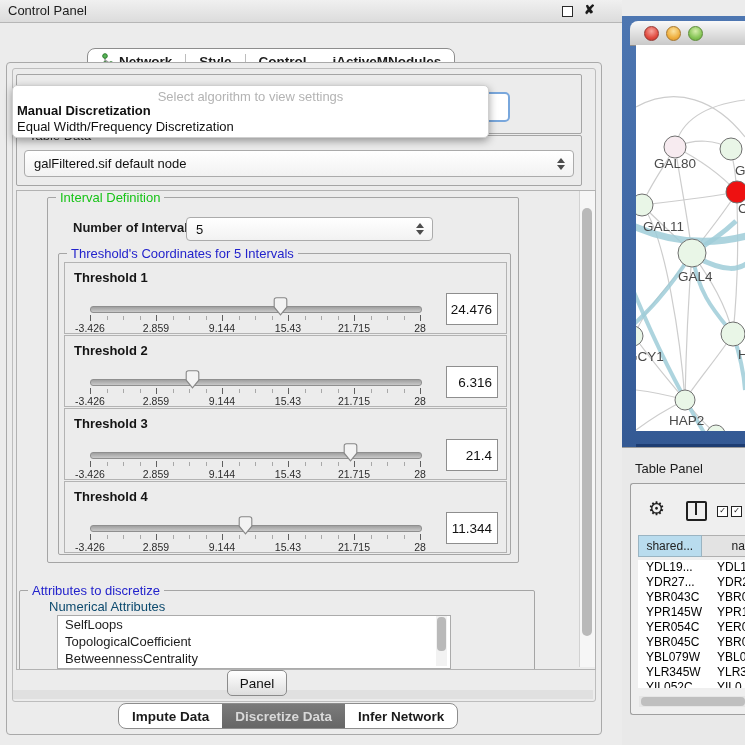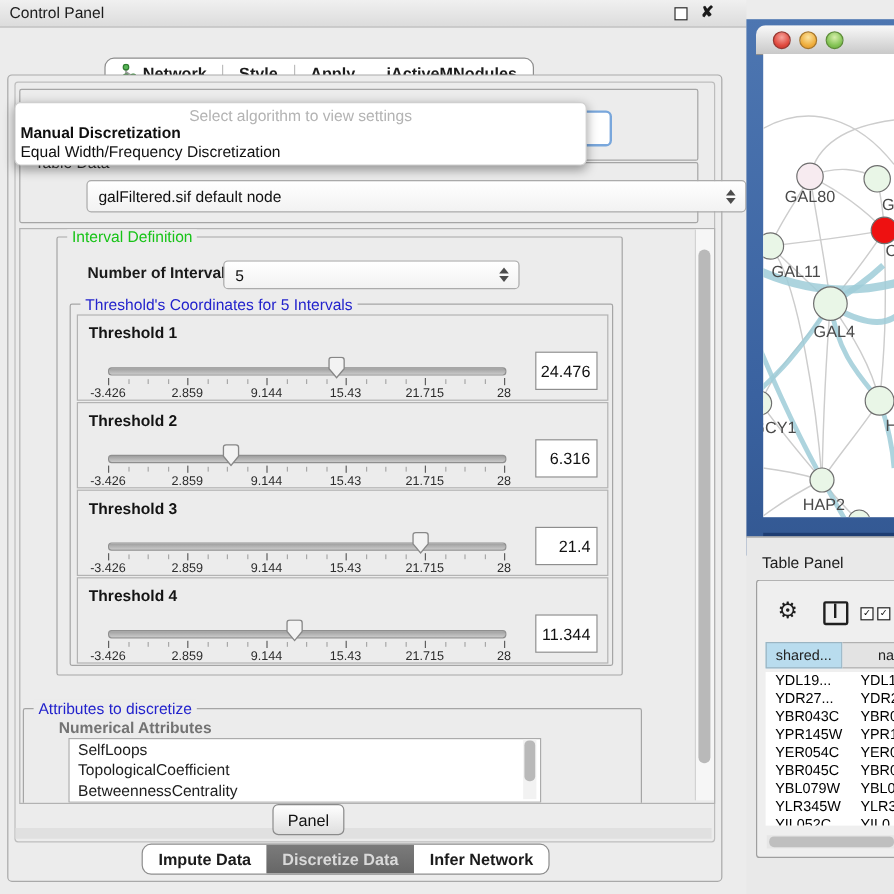--- a/index.html
+++ b/index.html
@@ -55,21 +55,21 @@
   #algo-label{left:26px;top:76px;font-size:13px;font-weight:bold;color:#444;}
 
   
   #popup{left:12px;top:85px;width:475px;height:51px;background:#fff;border:1px solid #cfcfcf;
      border-radius:5px;box-shadow:0 3px 9px rgba(0,0,0,.38);z-index:20;}
   #popup-hint{top:3px;left:0;width:100%;text-align:center;font-size:13px;color:#b3b3b3;}
   .popup-opt{position:absolute;left:4px;font-size:13px;color:#101010;white-space:nowrap;}
   .popup-opt.hl{font-weight:bold;}
 
   #td-group{left:16px;top:135px;width:564px;height:49px;}
-  #td-combo{left:24px;top:150px;width:548px;height:25px;margin-left:48px;}
+  #td-combo{left:24px;top:150px;width:548px;height:25px;}
 
   
   #scroll-area{left:16px;top:190px;width:578px;height:478px;border:1px solid #b2b2b2;background:#ececec;overflow:hidden;}
   #vscroll{left:562px;top:0px;width:15px;height:476px;background:#f6f6f6;border-left:1px solid #d2d2d2;}
   #vthumb{left:2px;top:17px;width:10px;height:428px;background:#b9b9b9;border-radius:5px;}
 
   #interval-group{left:30px;top:6px;width:470px;height:364px;}
   #noi-label{left:56px;top:29px;font-size:13px;font-weight:bold;color:#1a1a1a;}
   #noi-combo{left:169px;top:26px;width:245px;height:22px;}
   #thr-group{left:41px;top:62px;width:451px;height:300px;}
@@ -83,21 +83,21 @@
   .ticks{position:absolute;left:25px;top:52px;width:330px;height:7px;}
   .tick{position:absolute;top:1px;width:1px;height:4px;background:#a8a8a8;}
   .tick.major{height:6px;background:#5f5f5f;top:0;}
   .ticklabel{position:absolute;top:59px;transform:translateX(-50%);font-size:10.5px;
       font-weight:normal;color:#2c2c2c;white-space:nowrap;}
   .valbox{position:absolute;left:381px;top:30px;width:52px;height:32px;background:#fff;
       border:1px solid #8e8e8e;font-size:13.5px;color:#111;display:flex;
       align-items:center;justify-content:flex-end;padding-right:5px;box-sizing:border-box;}
 
   #attrs-group{left:2px;top:399px;width:514px;height:90px;}
-  #attr-sub{left:32px;top:408px;font-size:13px;font-weight:bold;color:#737373;}
+  #attr-sub{left:32px;top:408px;font-size:13px;font-weight:normal;color:#0c4a6e;}
   #attr-list{left:40px;top:424px;width:392px;height:52px;background:#fff;border:1px solid #ababab;overflow:hidden;}
   .attr-item{font-size:13px;color:#1d1d1d;padding-left:7px;line-height:17px;white-space:nowrap;}
   #attr-scroll{left:419px;top:425px;width:11px;height:50px;background:#f2f2f2;}
   #attr-thumb{left:1px;top:1px;width:9px;height:34px;background:#b9b9b9;border-radius:4px;}
 
   #apply-btn{left:227px;top:670px;width:58px;height:24px;background:linear-gradient(#ffffff,#dedede);
      border:1px solid #8b8b8b;border-radius:5px;font-size:13.5px;color:#111;
      display:flex;align-items:center;justify-content:center;}
 
   
@@ -156,21 +156,21 @@
             <circle cx="10" cy="11" r="2.3" fill="#57b457" stroke="#2e7c2e"></circle>
           </svg></span>
         <span>Network</span>
       </span>
       <span class="tabsep"></span>
       <span class="tab">
         <span>Style</span>
       </span>
       <span class="tabsep"></span>
       <span class="tab">
-        <span>Apply</span>
+        <span>Control</span>
       </span>
       <span class="tab">
         <span>jActiveMNodules</span>
       </span>
     </div>
 
   <div id="outer-panel" class="abs"></div>
   <div id="inner-panel" class="abs"></div>
   <div id="bottom-strip" class="abs"></div>
 

